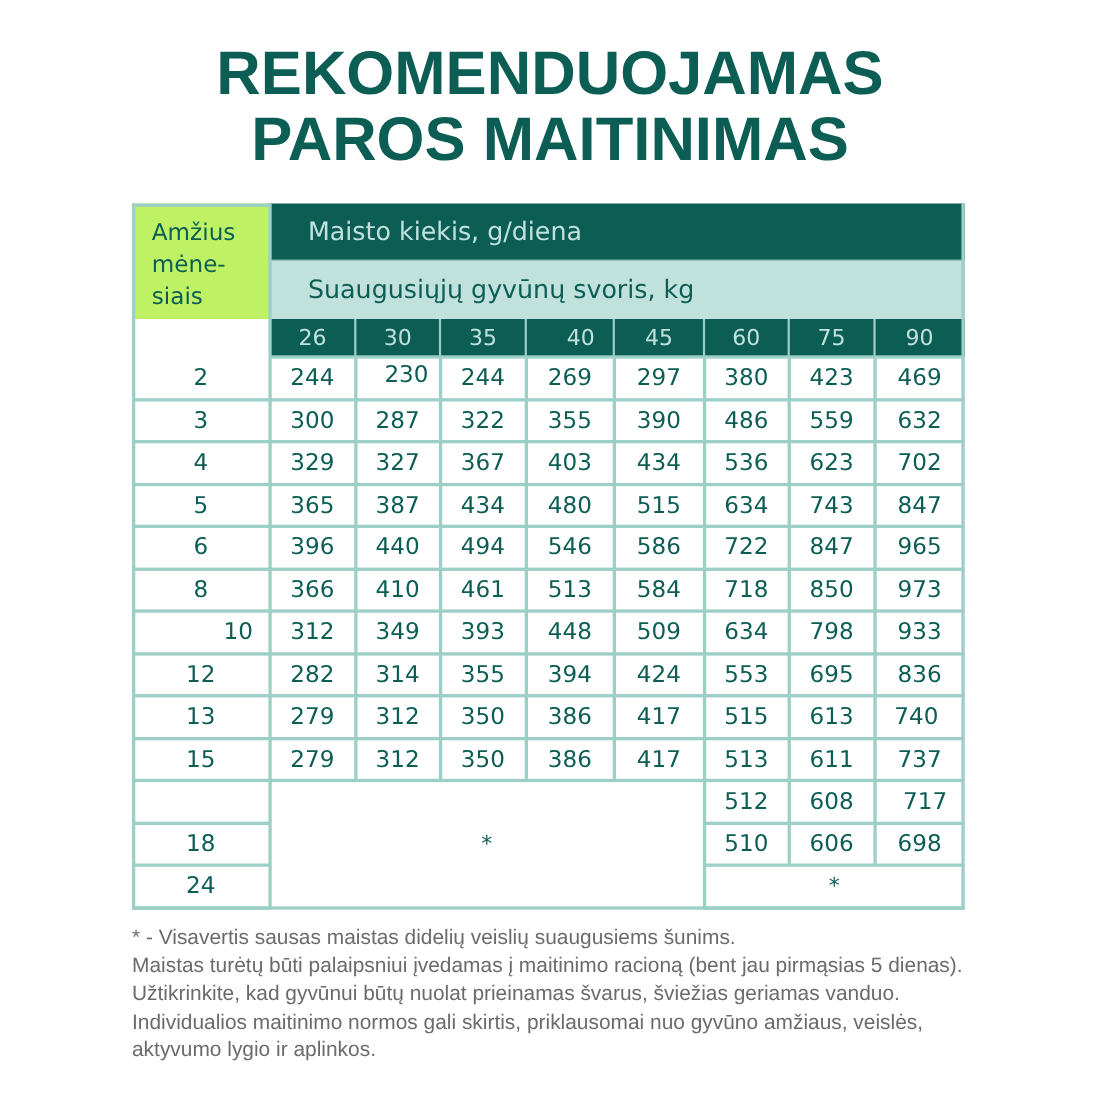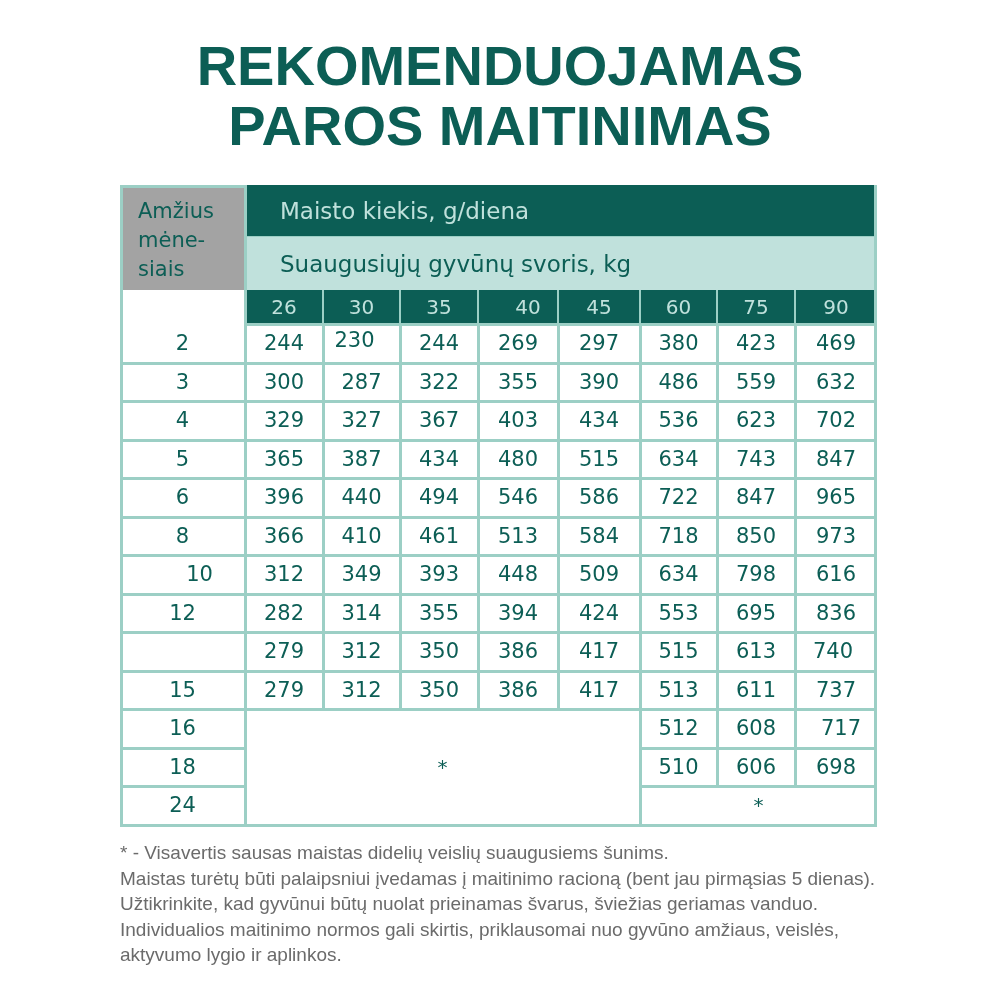--- a/index.html
+++ b/index.html
@@ -9,21 +9,21 @@
            font-family: "Liberation Sans", sans-serif; font-weight: bold;
            color: #0c5e55; font-size: 56px; letter-spacing: 0px; line-height: 1; }
   .title.l1 { top: 38px; }
   .title.l2 { top: 98px; }
 
   .grid { position: absolute; left: 120px; top: 185px; width: 757px; height: 642px; }
   .cell { position: absolute; box-sizing: border-box; display: flex;
           align-items: center; justify-content: center;
           font-family: "DejaVu Sans", sans-serif; font-size: 21px; color: #0c5e55; }
   .line-v, .line-h { position: absolute; background: #9ccfc5; }
-  .age-head { background: #a3a3a3; color: #0c5e55; font-size: 21px; line-height: 29px;
+  .age-head { background: #bef264; color: #0c5e55; font-size: 21px; line-height: 29px;
               justify-content: flex-start; align-items: flex-start;
               padding: 12px 0 0 18px; text-align: left; white-space: pre-line; }
   .hdr-dark { background: #0c5e55; color: #c0e1dc; font-size: 23px;
               justify-content: flex-start; padding-left: 35px; }
   .hdr-light { background: #c0e1dc; color: #0c5e55; font-size: 23px;
                justify-content: flex-start; padding-left: 35px; }
   .w-head { background: #0c5e55; color: #c0e1dc; font-size: 20px; }
   .asterisk { font-size: 20px; }
 
   .notes { position: absolute; left: 120px; top: 840px; width: 770px;
@@ -46,21 +46,21 @@
     <div class="cell w-head" style="left: 125px; top: 105px; width: 78px; height: 34px;">26</div>
     <div class="cell w-head" style="left: 203px; top: 105px; width: 77px; height: 34px;">30</div>
     <div class="cell w-head" style="left: 280px; top: 105px; width: 78px; height: 34px;">35</div>
     <div class="cell w-head" style="left: 358px; top: 105px; width: 100px; height: 34px;">40</div>
     <div class="cell w-head" style="left: 438px; top: 105px; width: 82px; height: 34px;">45</div>
     <div class="cell w-head" style="left: 520px; top: 105px; width: 77px; height: 34px;">60</div>
     <div class="cell w-head" style="left: 597px; top: 105px; width: 78px; height: 34px;">75</div>
     <div class="cell w-head" style="left: 675px; top: 105px; width: 82px; height: 34px;">90</div>
     <div class="cell " style="left: 0px; top: 139px; width: 125px; height: 38.5px;">2</div>
     <div class="cell " style="left: 125px; top: 139px; width: 78px; height: 38.5px;">244</div>
-    <div class="cell " style="left: 196px; top: 139px; width: 77px; height: 32px;">230</div>
+    <div class="cell " style="left: 211px; top: 139px; width: 77px; height: 32px;">230</div>
     <div class="cell " style="left: 280px; top: 139px; width: 78px; height: 38.5px;">244</div>
     <div class="cell " style="left: 358px; top: 139px; width: 80px; height: 38.5px;">269</div>
     <div class="cell " style="left: 438px; top: 139px; width: 82px; height: 38.5px;">297</div>
     <div class="cell " style="left: 520px; top: 139px; width: 77px; height: 38.5px;">380</div>
     <div class="cell " style="left: 597px; top: 139px; width: 78px; height: 38.5px;">423</div>
     <div class="cell " style="left: 675px; top: 139px; width: 82px; height: 38.5px;">469</div>
     <div class="cell " style="left: 0px; top: 177.5px; width: 125px; height: 38.5px;">3</div>
     <div class="cell " style="left: 125px; top: 177.5px; width: 78px; height: 38.5px;">300</div>
     <div class="cell " style="left: 203px; top: 177.5px; width: 77px; height: 38.5px;">287</div>
     <div class="cell " style="left: 280px; top: 177.5px; width: 78px; height: 38.5px;">322</div>
@@ -98,56 +98,56 @@
     <div class="cell " style="left: 675px; top: 293px; width: 82px; height: 38.5px;">965</div>
     <div class="cell " style="left: 0px; top: 331.5px; width: 125px; height: 38.5px;">8</div>
     <div class="cell " style="left: 125px; top: 331.5px; width: 78px; height: 38.5px;">366</div>
     <div class="cell " style="left: 203px; top: 331.5px; width: 77px; height: 38.5px;">410</div>
     <div class="cell " style="left: 280px; top: 331.5px; width: 78px; height: 38.5px;">461</div>
     <div class="cell " style="left: 358px; top: 331.5px; width: 80px; height: 38.5px;">513</div>
     <div class="cell " style="left: 438px; top: 331.5px; width: 82px; height: 38.5px;">584</div>
     <div class="cell " style="left: 520px; top: 331.5px; width: 77px; height: 38.5px;">718</div>
     <div class="cell " style="left: 597px; top: 331.5px; width: 78px; height: 38.5px;">850</div>
     <div class="cell " style="left: 675px; top: 331.5px; width: 82px; height: 38.5px;">973</div>
-    <div class="cell " style="left: 0px; top: 370px; width: 125px; height: 38.5px; padding-left: 34px;">10</div>
+    <div class="cell " style="left: 17px; top: 370px; width: 125px; height: 38.5px; padding-left: 34px;">10</div>
     <div class="cell " style="left: 125px; top: 370px; width: 78px; height: 38.5px;">312</div>
     <div class="cell " style="left: 203px; top: 370px; width: 77px; height: 38.5px;">349</div>
     <div class="cell " style="left: 280px; top: 370px; width: 78px; height: 38.5px;">393</div>
     <div class="cell " style="left: 358px; top: 370px; width: 80px; height: 38.5px;">448</div>
     <div class="cell " style="left: 438px; top: 370px; width: 82px; height: 38.5px;">509</div>
     <div class="cell " style="left: 520px; top: 370px; width: 77px; height: 38.5px;">634</div>
     <div class="cell " style="left: 597px; top: 370px; width: 78px; height: 38.5px;">798</div>
-    <div class="cell " style="left: 675px; top: 370px; width: 82px; height: 38.5px;">616</div>
+    <div class="cell " style="left: 675px; top: 370px; width: 82px; height: 38.5px;">933</div>
     <div class="cell " style="left: 0px; top: 408.5px; width: 125px; height: 38.5px;">12</div>
     <div class="cell " style="left: 125px; top: 408.5px; width: 78px; height: 38.5px;">282</div>
     <div class="cell " style="left: 203px; top: 408.5px; width: 77px; height: 38.5px;">314</div>
     <div class="cell " style="left: 280px; top: 408.5px; width: 78px; height: 38.5px;">355</div>
     <div class="cell " style="left: 358px; top: 408.5px; width: 80px; height: 38.5px;">394</div>
     <div class="cell " style="left: 438px; top: 408.5px; width: 82px; height: 38.5px;">424</div>
     <div class="cell " style="left: 520px; top: 408.5px; width: 77px; height: 38.5px;">553</div>
     <div class="cell " style="left: 597px; top: 408.5px; width: 78px; height: 38.5px;">695</div>
     <div class="cell " style="left: 675px; top: 408.5px; width: 82px; height: 38.5px;">836</div>
+    <div class="cell " style="left: 0px; top: 447px; width: 125px; height: 38.5px;">13</div>
     <div class="cell " style="left: 125px; top: 447px; width: 78px; height: 38.5px;">279</div>
     <div class="cell " style="left: 203px; top: 447px; width: 77px; height: 38.5px;">312</div>
     <div class="cell " style="left: 280px; top: 447px; width: 78px; height: 38.5px;">350</div>
     <div class="cell " style="left: 358px; top: 447px; width: 80px; height: 38.5px;">386</div>
     <div class="cell " style="left: 438px; top: 447px; width: 82px; height: 38.5px;">417</div>
     <div class="cell " style="left: 520px; top: 447px; width: 77px; height: 38.5px;">515</div>
     <div class="cell " style="left: 597px; top: 447px; width: 78px; height: 38.5px;">613</div>
     <div class="cell " style="left: 675px; top: 447px; width: 76px; height: 38.5px;">740</div>
     <div class="cell " style="left: 0px; top: 485.5px; width: 125px; height: 38.5px;">15</div>
     <div class="cell " style="left: 125px; top: 485.5px; width: 78px; height: 38.5px;">279</div>
     <div class="cell " style="left: 203px; top: 485.5px; width: 77px; height: 38.5px;">312</div>
     <div class="cell " style="left: 280px; top: 485.5px; width: 78px; height: 38.5px;">350</div>
     <div class="cell " style="left: 358px; top: 485.5px; width: 80px; height: 38.5px;">386</div>
     <div class="cell " style="left: 438px; top: 485.5px; width: 82px; height: 38.5px;">417</div>
     <div class="cell " style="left: 520px; top: 485.5px; width: 77px; height: 38.5px;">513</div>
     <div class="cell " style="left: 597px; top: 485.5px; width: 78px; height: 38.5px;">611</div>
     <div class="cell " style="left: 675px; top: 485.5px; width: 82px; height: 38.5px;">737</div>
-    <div class="cell " style="left: 0px; top: 524px; width: 125px; height: 38.5px;">16</div>
     <div class="cell " style="left: 520px; top: 524px; width: 77px; height: 38.5px;">512</div>
     <div class="cell " style="left: 597px; top: 524px; width: 78px; height: 38.5px;">608</div>
     <div class="cell " style="left: 675px; top: 524px; width: 92px; height: 38.5px;">717</div>
     <div class="cell " style="left: 0px; top: 562.5px; width: 125px; height: 38.5px;">18</div>
     <div class="cell " style="left: 520px; top: 562.5px; width: 77px; height: 38.5px;">510</div>
     <div class="cell " style="left: 597px; top: 562.5px; width: 78px; height: 38.5px;">606</div>
     <div class="cell " style="left: 675px; top: 562.5px; width: 82px; height: 38.5px;">698</div>
     <div class="cell " style="left: 0px; top: 601px; width: 125px; height: 38.5px;">24</div>
     <div class="cell asterisk" style="left: 125px; top: 524px; width: 395px; height: 115.5px;">*</div>
     <div class="cell asterisk" style="left: 520px; top: 601px; width: 237px; height: 38.5px;">*</div>

